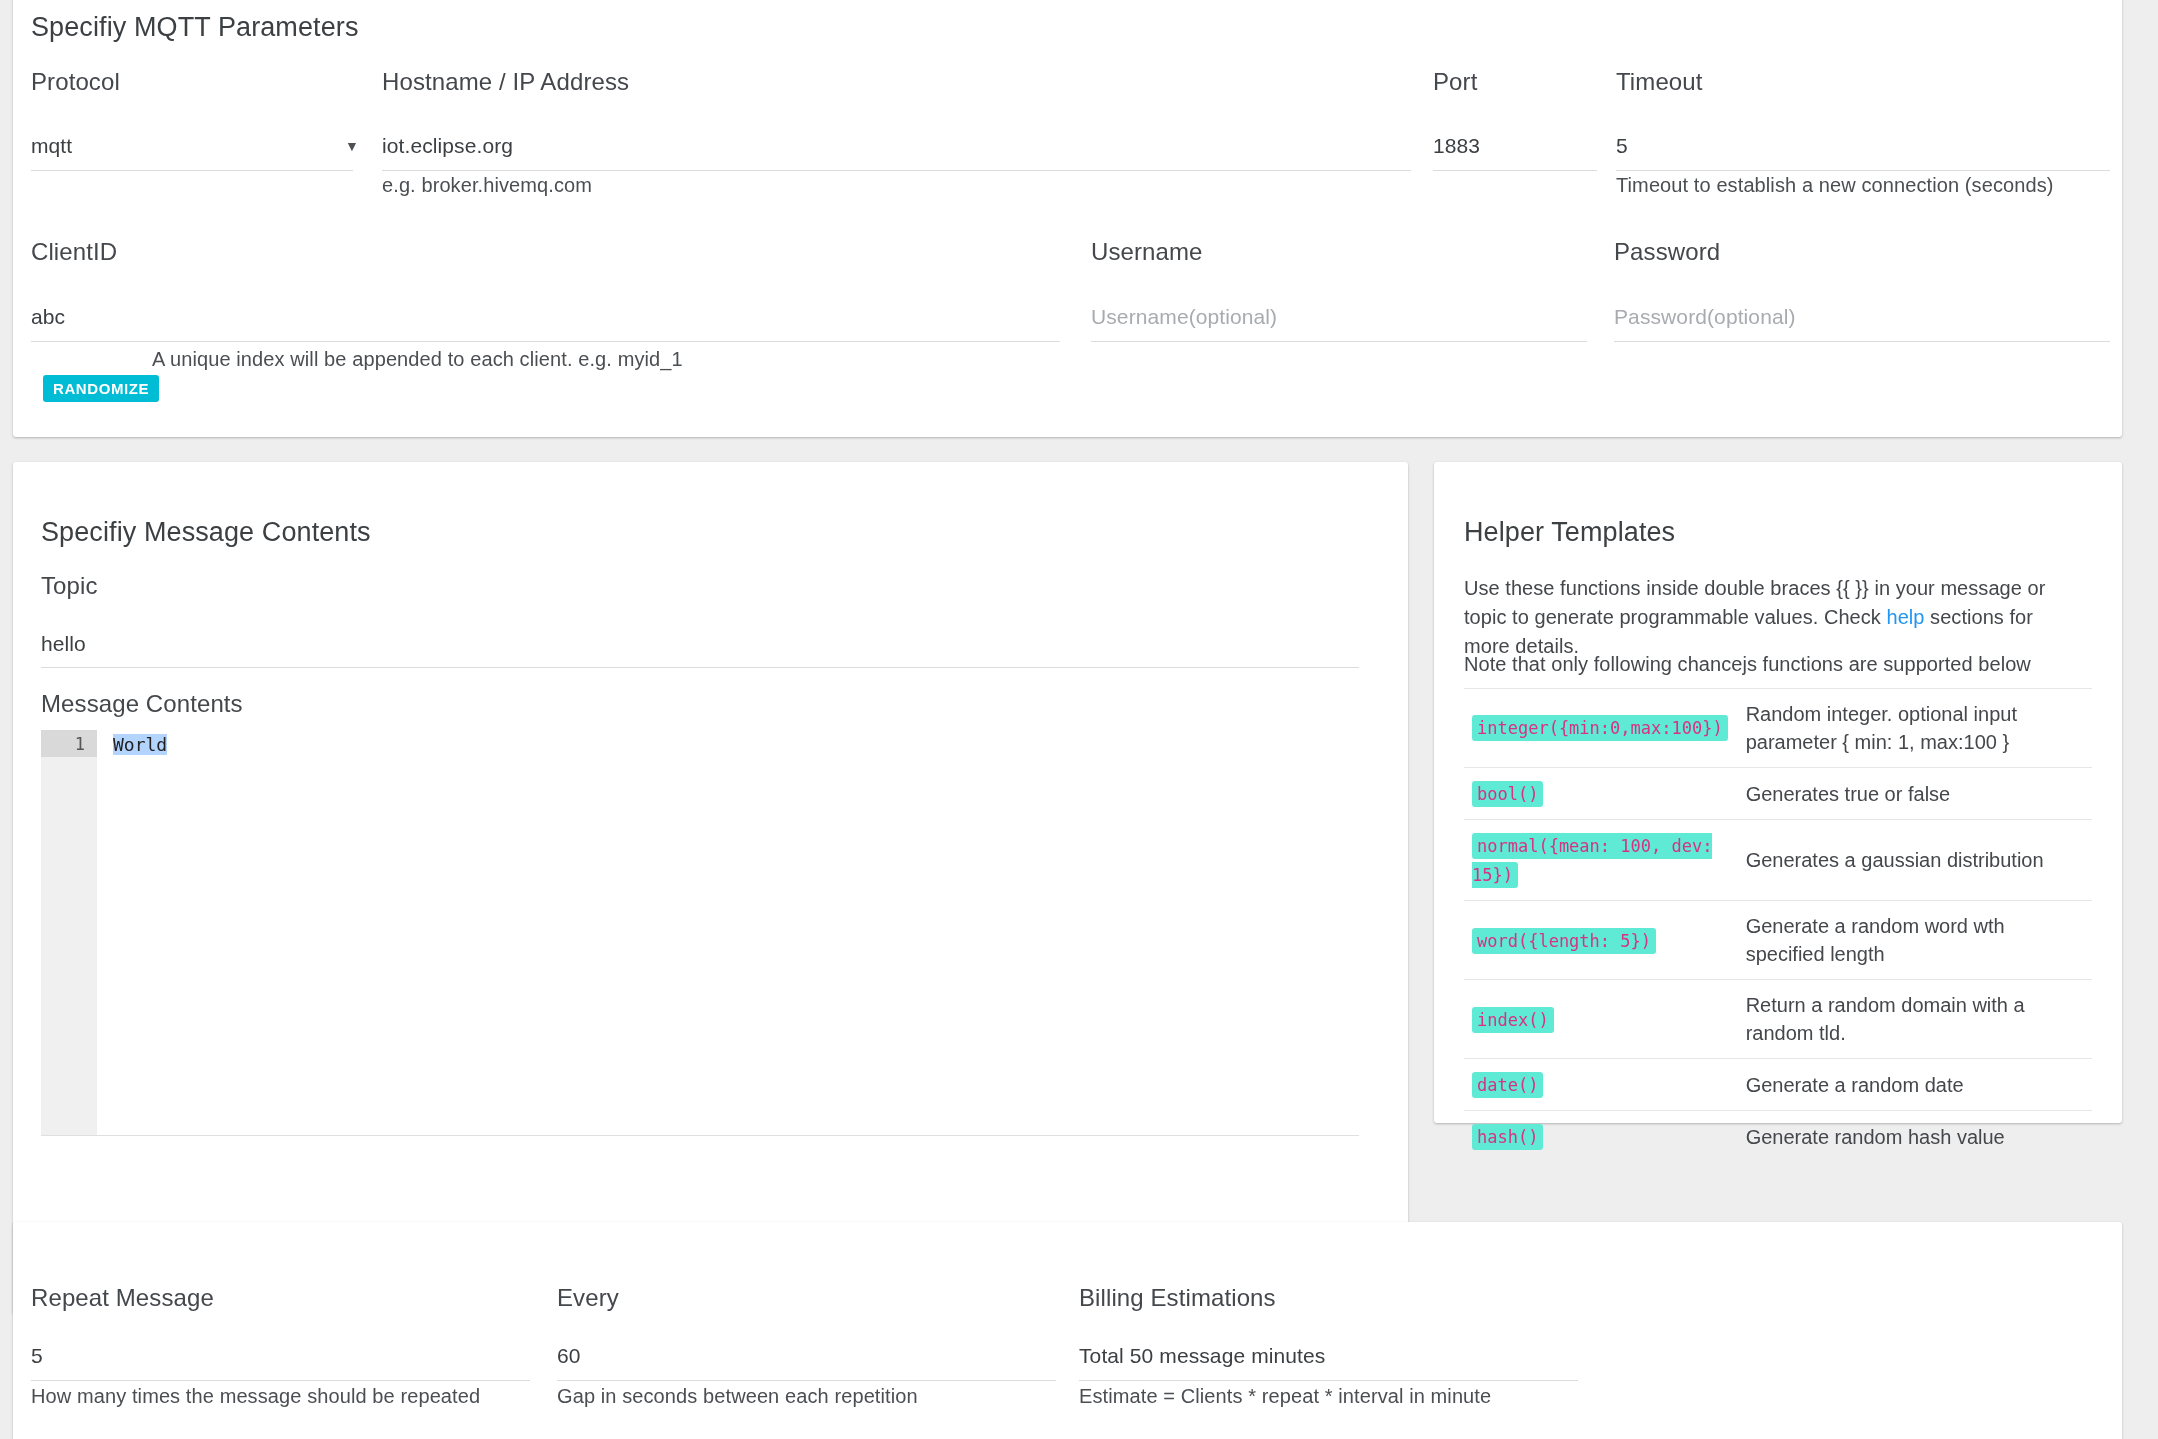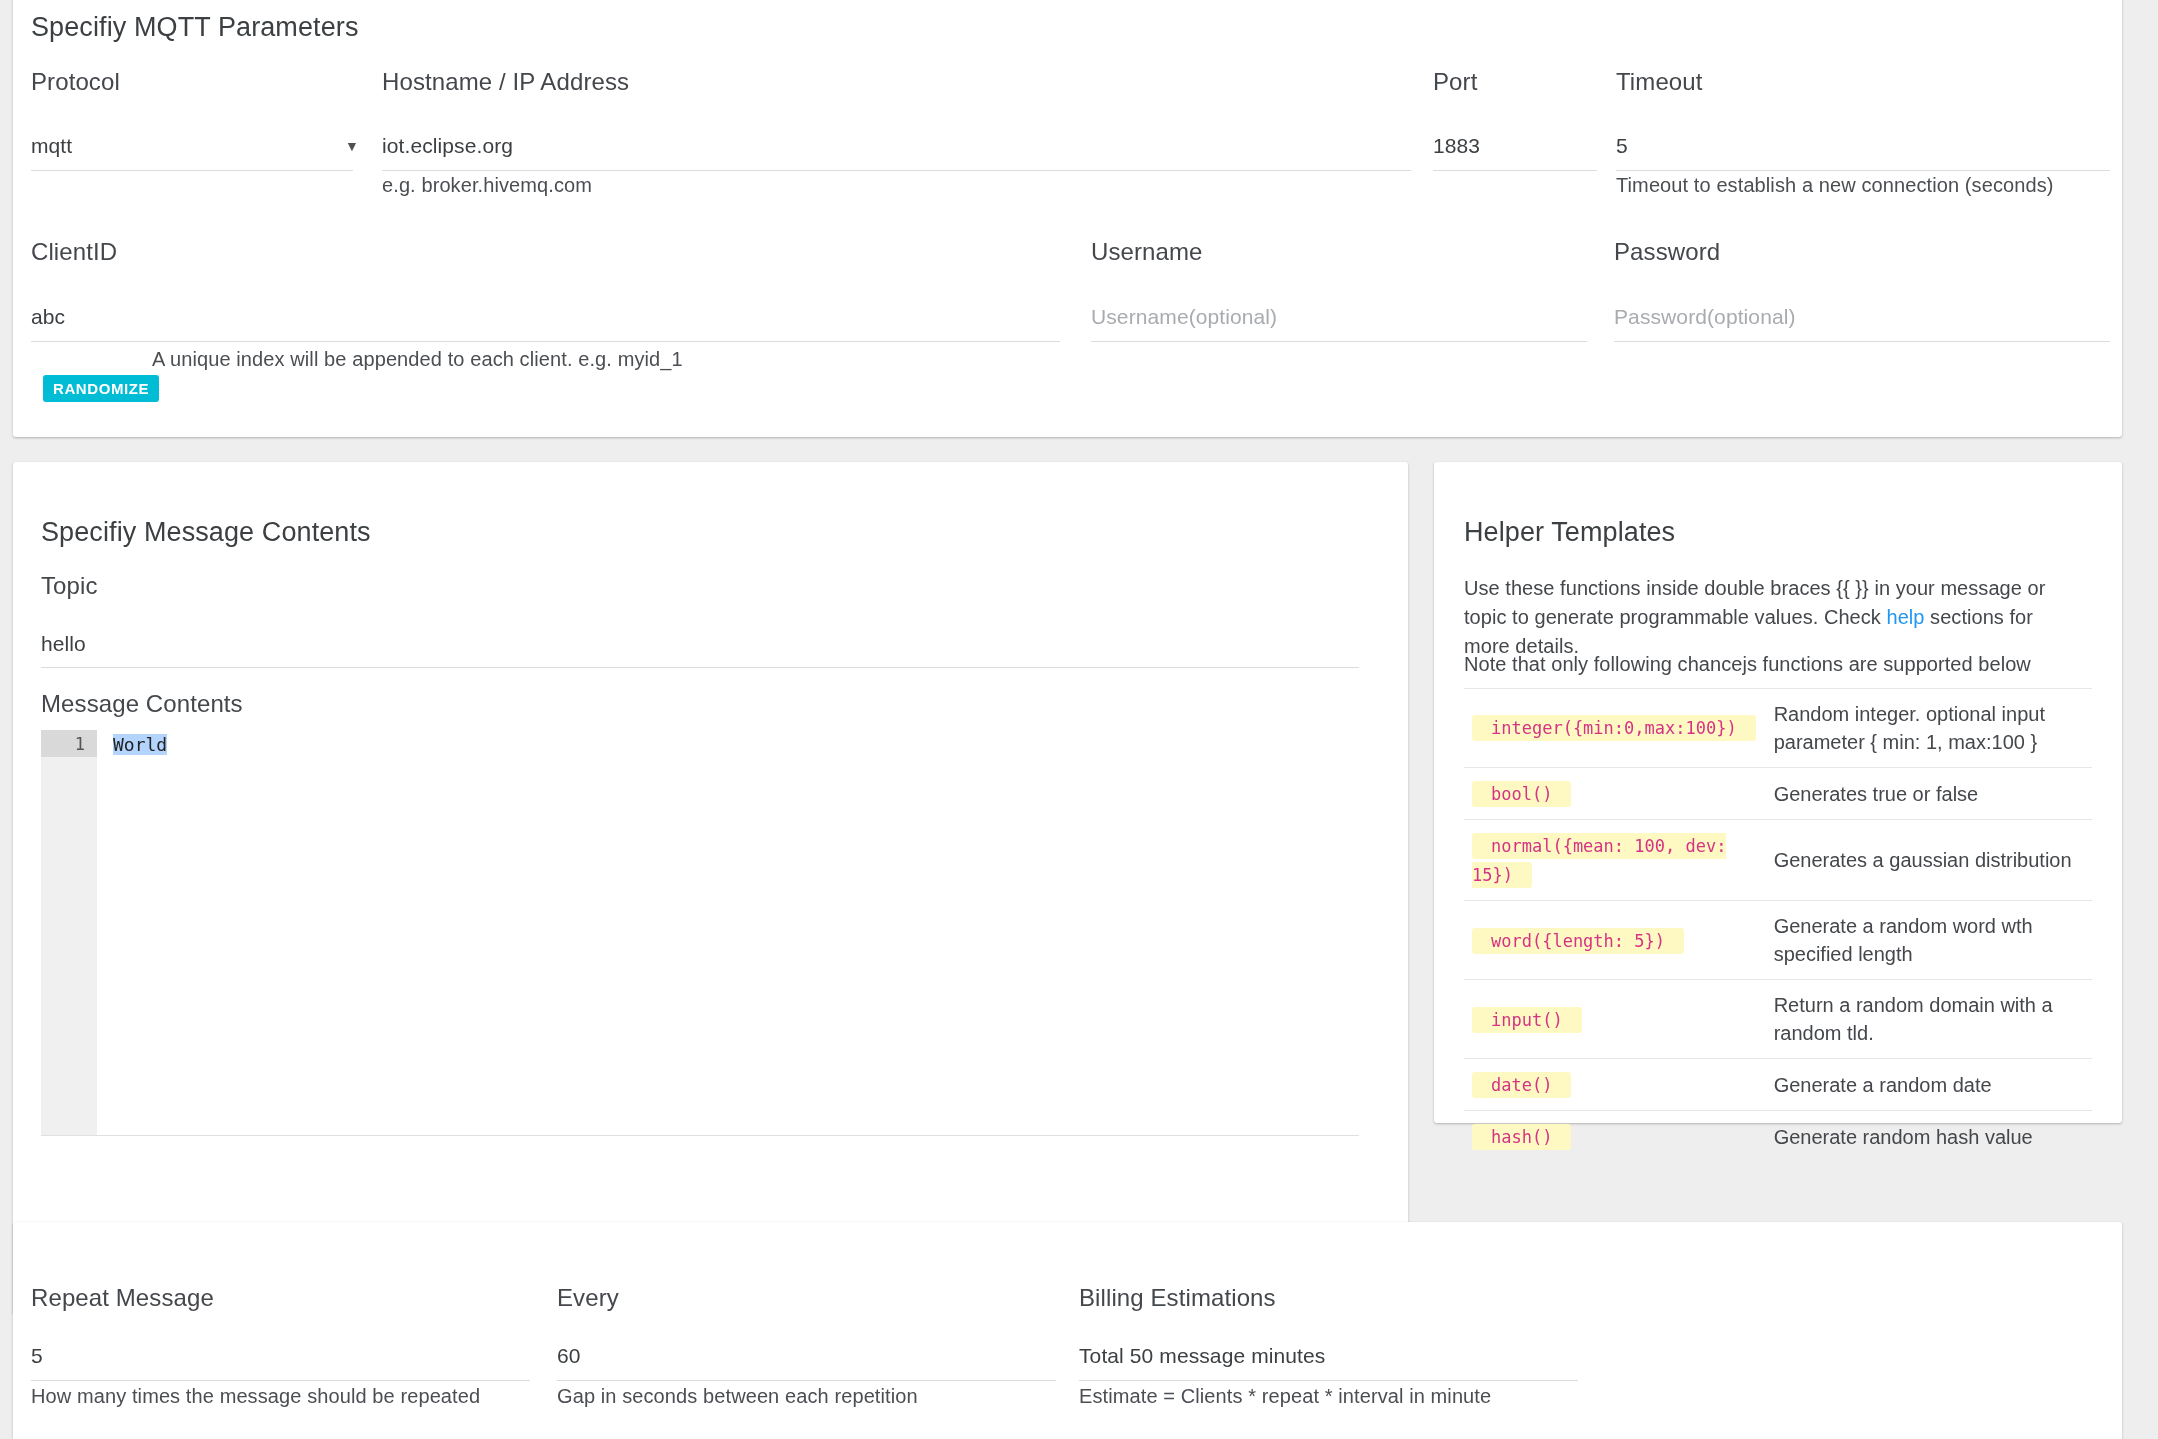--- a/index.html
+++ b/index.html
@@ -161,22 +161,22 @@
     font-size: 20px;
     color: #44474b;
     line-height: 1.4;
   }
   .helper-table td.fn { width: 246px; padding-left: 8px; }
   .helper-table td.desc { padding-left: 12px; }
   code.tpl {
     font-family: "DejaVu Sans Mono", monospace;
     font-size: 17px;
     color: #d63384;
-    background: #fef9c3;
-    padding: 3px 19px;
+    background: #5eead4;
+    padding: 3px 5px;
     border-radius: 3px;
     line-height: 1.65;
   }
 
   
   .btn-primary {
     position: absolute;
     background: #2196f3;
     color: #ffffff;
     border: none;
@@ -276,21 +276,21 @@
         </tr>
         <tr>
           <td class="fn"><code class="tpl">normal({mean: 100, dev: 15})</code></td>
           <td class="desc">Generates a gaussian distribution</td>
         </tr>
         <tr>
           <td class="fn"><code class="tpl">word({length: 5})</code></td>
           <td class="desc">Generate a random word wth specified length</td>
         </tr>
         <tr>
-          <td class="fn"><code class="tpl">input()</code></td>
+          <td class="fn"><code class="tpl">index()</code></td>
           <td class="desc">Return a random domain with a random tld.</td>
         </tr>
         <tr>
           <td class="fn"><code class="tpl">date()</code></td>
           <td class="desc">Generate a random date</td>
         </tr>
         <tr>
           <td class="fn"><code class="tpl">hash()</code></td>
           <td class="desc">Generate random hash value</td>
         </tr>

